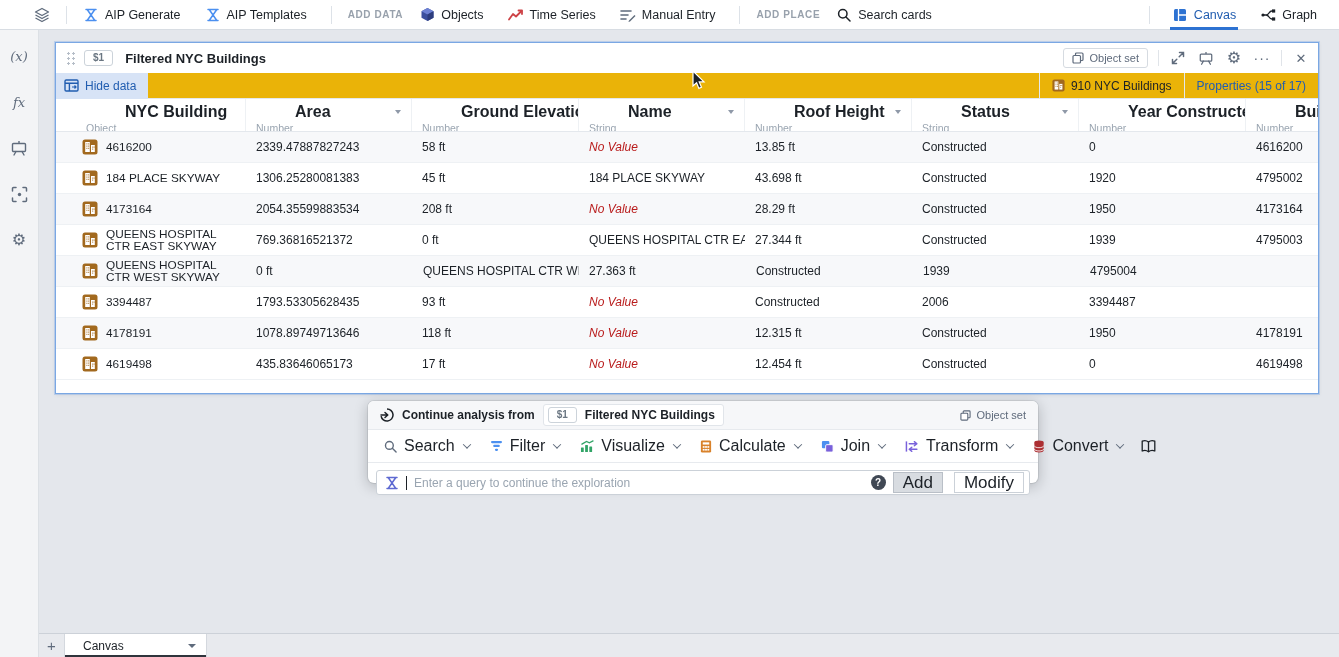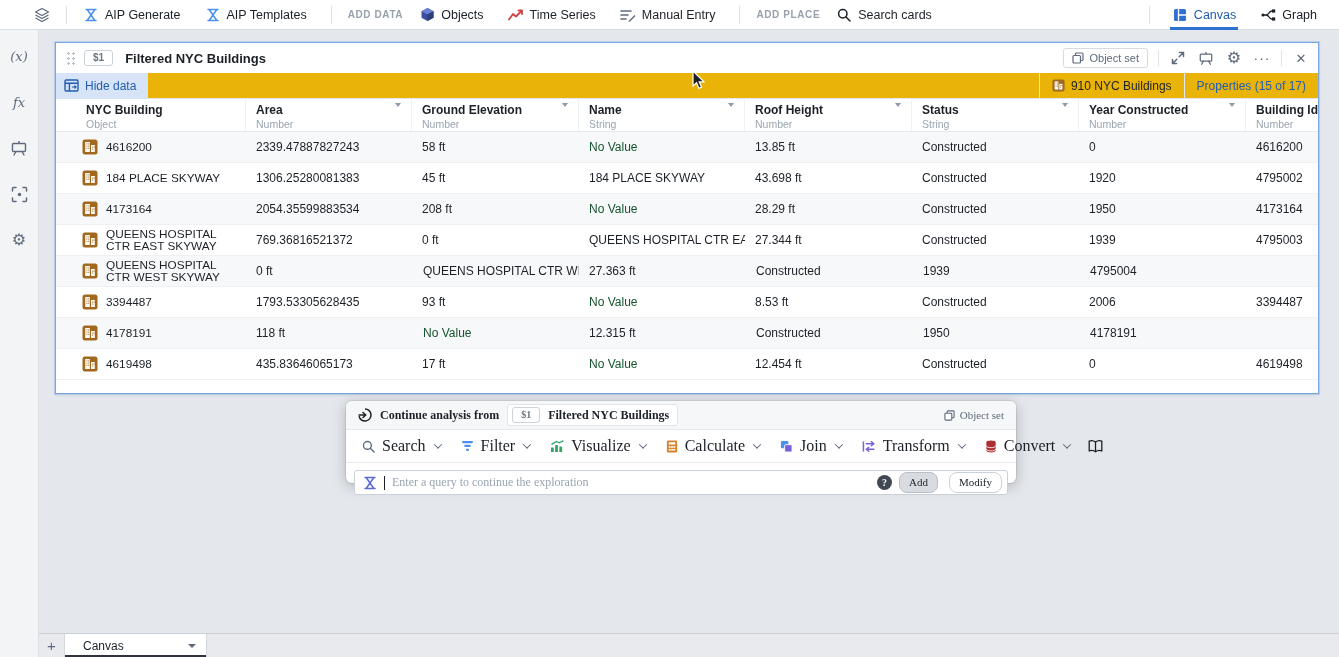--- a/index.html
+++ b/index.html
@@ -40,50 +40,50 @@
   .hide-data-btn { height:26px; display:flex; align-items:center; gap:6px; background:#d7e3f6; color:#215db0; font-size:12px; font-weight:500; padding:0 12px 0 8px; cursor:pointer; flex:0 0 auto; }
   .subheader-right { margin-left:auto; display:flex; align-items:center; height:26px; }
   .count-cell { display:flex; align-items:center; gap:6px; font-size:12px; font-weight:500; padding:0 12px; border-left:1px solid #e4e8ed; height:26px; }
   .props-link { display:flex; align-items:center; color:#215db0; font-size:12px; padding:0 12px; border-left:1px solid #e4e8ed; height:26px; cursor:pointer; }
 
   
   .table-wrap { position:relative; width:1264px; }
   .thead { display:flex; height:33px; border-bottom:1px solid #e4e8ed; background:#fff; }
   .th { flex:0 0 auto; padding:4px 10px 0 10px; border-right:1px solid #eef1f4; cursor:pointer; overflow:hidden; }
   .th:first-child { padding-left:30px; }
-  .th-label { display:flex; align-items:flex-start; justify-content:space-between; font-size:12px; font-weight:700; white-space:nowrap; }
+  .th-label { display:flex; align-items:center; justify-content:space-between; font-size:16px; font-weight:700; white-space:nowrap;margin-left:39px; }
   .th-type { font-size:10.5px; color:#9aa5b1; margin-top:1px; white-space:nowrap; }
   .sort-caret { width:0; height:0; border-left:3.5px solid transparent; border-right:3.5px solid transparent; border-top:4px solid #8f99a8; margin-left:6px; flex:0 0 auto; }
   .tbody { }
   .trow { display:flex; height:31px; border-bottom:1px solid #eef1f4; background:#fff; cursor:pointer; }
   .trow:nth-child(odd) { background:#f7f8fa; }
   .td { flex:0 0 auto; padding:0 10px; display:flex; align-items:center; font-size:12px; white-space:nowrap; overflow:hidden; }
-  .td.no-value { color:#14532d; }
+  .td.no-value { color:#b91c1c; font-style:italic; }
   .td-object { padding-left:26px; gap:8px; }
   .obj-label { white-space:normal; line-height:12.5px; font-size:11.8px; overflow:hidden; max-height:26px; }
   .building-icon { width:16px; height:16px; flex:0 0 auto; display:inline-flex; }
 
   
-  .panel { position:absolute; left:346px; top:401px; width:670px; height:82px; background:#fff; border-radius:6px; box-shadow:0 3px 14px rgba(17,20,24,.25), 0 0 0 1px rgba(17,20,24,.08); z-index:15;font-family:Liberation Serif, serif; }
+  .panel { position:absolute; left:368px; top:401px; width:670px; height:82px; background:#fff; border-radius:6px; box-shadow:0 3px 14px rgba(17,20,24,.25), 0 0 0 1px rgba(17,20,24,.08); z-index:15; }
   .panel-header { height:29px; background:#f6f7f9; border-radius:6px 6px 0 0; display:flex; align-items:center; padding:0 12px; gap:8px; border-bottom:1px solid #e7eaee; }
   .panel-header-label { font-size:12px; font-weight:700; }
   .source-chip { display:flex; align-items:center; gap:8px; background:#fff; border:1px solid #e1e5ea; border-radius:3px; padding:2px 8px 2px 4px; cursor:pointer; }
   .source-title { font-size:12px; font-weight:700; }
   .panel-objset { margin-left:auto; display:flex; align-items:center; gap:5px; font-size:11px; color:#5f6b7c; }
   .panel-toolbar { height:33px; display:flex; align-items:center; border-bottom:1px solid #e7eaee; padding:0 6px; }
   .pt-btn { display:flex; align-items:center; gap:7px; font-size:16px; font-weight:500; padding:0 10px; height:33px; cursor:pointer; white-space:nowrap; }
   .pt-divider { width:1px; height:33px; background:#e7eaee; }
   .chev { width:6px; height:6px; border-right:1.4px solid #5f6b7c; border-bottom:1.4px solid #5f6b7c; transform:rotate(45deg) translate(-1px,-1px); margin-left:2px; flex:0 0 auto; }
   .book-btn { margin-left:auto; display:flex; align-items:center; padding:0 8px; height:33px; cursor:pointer; }
   .query-row { padding:7px 8px; }
   .query-field { height:25px; border:1px solid #cbd1d8; border-radius:3px; display:flex; align-items:center; padding:0 5px 0 8px; gap:7px; background:#fff; }
   .text-caret { width:1px; height:14px; background:#1c2127; }
   .query-placeholder { color:#9aa5b1; font-size:12px; flex:1 1 auto; white-space:nowrap; overflow:hidden; cursor:text; }
   .help-circle { width:15px; height:15px; border-radius:50%; background:#404854; color:#fff; font-size:10px; font-weight:700; display:flex; align-items:center; justify-content:center; cursor:pointer; flex:0 0 auto; }
-  .btn { font-size:11px; padding:2px 9px; border-radius:8px; cursor:pointer; line-height:15px; }
+  .btn { font-size:17px; padding:2px 9px; border-radius:0; cursor:pointer; line-height:15px; }
   .btn-add { background:#d8dce1; border:1px solid #b9bfc7; color:#1c2127; }
   .btn-modify { background:#fff; border:1px solid #cbd1d8; color:#1c2127; margin-left:4px; }
 
   
   .bottombar { position:absolute; left:39px; top:633px; width:1300px; height:24px; background:#e8eaee; border-top:1px solid #ccd1d8; display:flex; align-items:stretch; z-index:25; }
   .plus-btn { width:26px; display:flex; align-items:center; justify-content:center; color:#5f6b7c; font-size:15px; cursor:pointer; border-right:1px solid #d4d8de; }
   .canvas-tab { position:relative; width:142px; background:#fff; display:flex; align-items:center; padding:0 10px 0 18px; font-size:12px; cursor:pointer; border-right:1px solid #d4d8de; }
   .canvas-tab::after { content:""; position:absolute; left:0; right:0; bottom:0; height:2px; background:#2f343c; }
   .tab-caret { margin-left:auto; width:0; height:0; border-left:4px solid transparent; border-right:4px solid transparent; border-top:4.5px solid #5f6b7c; }
 
@@ -495,21 +495,20 @@
                 <rect x="10.2" y="7.6" width="1" height="1" fill="#a2691e"></rect>
                 <rect x="11.6" y="7.6" width="1" height="1" fill="#a2691e"></rect>
                 <rect x="10.2" y="9.6" width="1" height="1" fill="#a2691e"></rect>
               </svg>
             </span>
             <span class="obj-label">3394487</span>
           </div>
           <div class="td" style="width: 166px;">1793.53305628435</div>
           <div class="td" style="width: 167px;">93 ft</div>
           <div class="td no-value" style="width: 166px;">No Value</div>
-          <div class="td" style="width: 167px;">8.53 ft</div>
           <div class="td" style="width: 167px;">Constructed</div>
           <div class="td" style="width: 167px;">2006</div>
           <div class="td" style="width: 200px;">3394487</div>
         </div>
         <div class="trow">
           <div class="td td-object" style="width: 190px;">
             <span class="building-icon">
               <svg width="16" height="16" viewBox="0 0 16 16">
                 <rect x="0.5" y="0.5" width="15" height="15" rx="2.5" fill="#a2691e"></rect>
                 <rect x="3.2" y="3" width="4.6" height="10" fill="#fff"></rect>
@@ -520,20 +519,21 @@
                 <rect x="6.2" y="6.6" width="1" height="1" fill="#a2691e"></rect>
                 <rect x="4.4" y="8.8" width="1" height="1" fill="#a2691e"></rect>
                 <rect x="6.2" y="8.8" width="1" height="1" fill="#a2691e"></rect>
                 <rect x="10.2" y="7.6" width="1" height="1" fill="#a2691e"></rect>
                 <rect x="11.6" y="7.6" width="1" height="1" fill="#a2691e"></rect>
                 <rect x="10.2" y="9.6" width="1" height="1" fill="#a2691e"></rect>
               </svg>
             </span>
             <span class="obj-label">4178191</span>
           </div>
+          <div class="td" style="width: 166px;">1078.89749713646</div>
           <div class="td" style="width: 167px;">118 ft</div>
           <div class="td no-value" style="width: 166px;">No Value</div>
           <div class="td" style="width: 167px;">12.315 ft</div>
           <div class="td" style="width: 167px;">Constructed</div>
           <div class="td" style="width: 167px;">1950</div>
           <div class="td" style="width: 200px;">4178191</div>
         </div>
         <div class="trow">
           <div class="td td-object" style="width: 190px;">
             <span class="building-icon">

